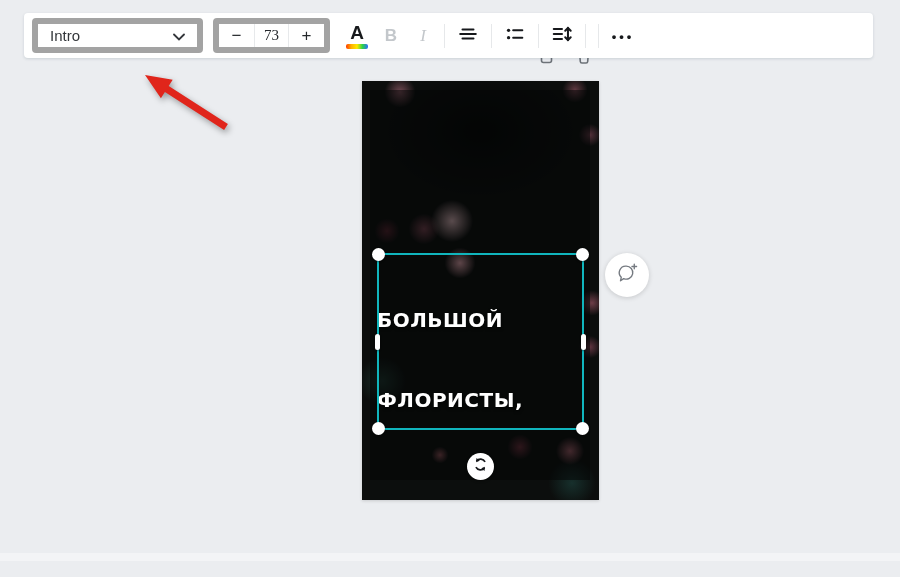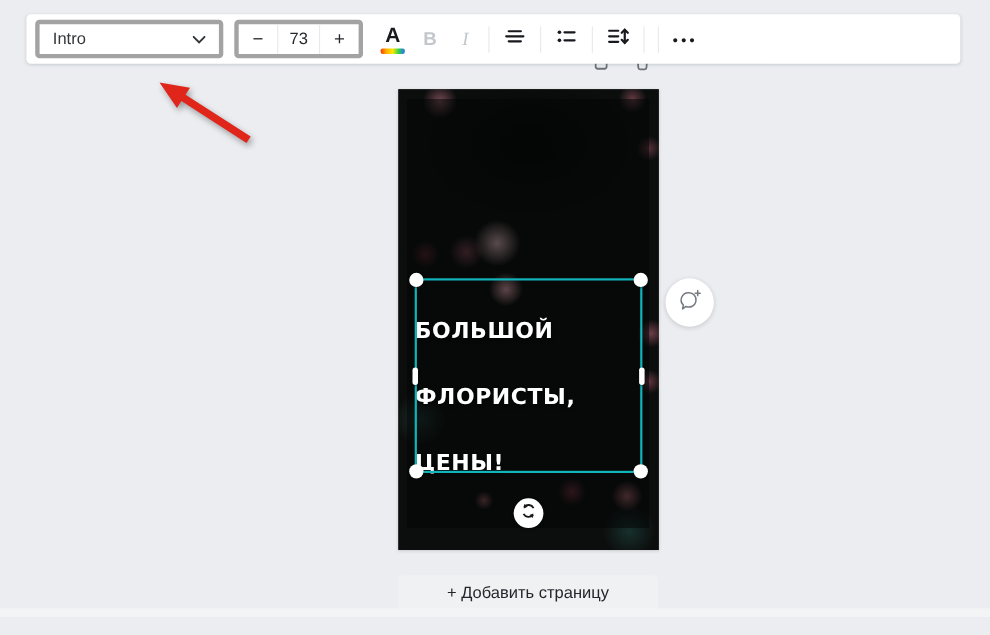--- a/index.html
+++ b/index.html
@@ -7,30 +7,30 @@
   body { font-family:"Liberation Sans", sans-serif; background:var(--canvas_bg,#ebedf0); }
   .stage { position:relative; width:900px; height:577px; }
 
   
   .toolbar {
     position:absolute; left:24px; top:13px; width:849px; height:45px;
     background:var(--toolbar_bg,#fff); border-radius:4px;
     box-shadow:0 1px 3px rgba(57,76,96,.18);
     display:flex; align-items:center; padding-left:8px; z-index:20;
   }
-  .ctrl-border { border:4px solid #a3a3a3; border-radius:4px; background:#fff; }
+  .ctrl-border { border:6px solid #a3a3a3; border-radius:4px; background:#fff; }
   .font-select {
     width:171px; height:35px; display:flex; align-items:center;
     justify-content:space-between; padding:0 12px; cursor:pointer; margin-right:10px;
   }
   .font-select .fname { font-size:15px; color:#33363a; }
   .size-group { width:117px; height:35px; display:flex; align-items:stretch; margin-right:12px; overflow:hidden; }
   .size-group .seg { display:flex; align-items:center; justify-content:center; font-size:17px; color:#25282c; }
   .size-group .minus,.size-group .plus { width:35px; cursor:pointer; }
-  .size-group .val { flex:1; border-left:1px solid #e7e9eb; border-right:1px solid #e7e9eb; font-size:15px; }
+  .size-group .val { flex:1; border-left:1px solid #e7e9eb; border-right:1px solid #e7e9eb; font-size:15px;font-family:Liberation Serif, serif; }
   .tb-btn {
     height:34px; min-width:30px; display:flex; flex-direction:column;
     align-items:center; justify-content:center; border-radius:4px; cursor:pointer;
     color:#17191c;
   }
   .color-btn { width:30px; margin-right:4px; }
   .color-btn .A { font-size:19px; font-weight:bold; line-height:19px; color:#17191c; }
   .color-btn .rainbow { width:22px; height:5px; border-radius:2px; margin-top:2px; }
   .bi { width:30px; font-size:17px; color:#c3c7cb; }
   .b-btn { font-weight:bold; margin-right:2px; }
@@ -224,21 +224,20 @@
       </span>
     </div>
   </div>
 
   <div class="page">
     <div class="dark-overlay"></div>
 
     <div class="poster-text">
       <div>БОЛЬШОЙ</div>
       <div>ФЛОРИСТЫ,</div>
-      <div>ЦЕНЫ!</div>
     </div>
 
     <div class="selection">
       <div class="h-circle h-tl"></div>
       <div class="h-circle h-tr"></div>
       <div class="h-circle h-bl"></div>
       <div class="h-circle h-br"></div>
       <div class="h-bar h-left"></div>
       <div class="h-bar h-right"></div>
     </div>
@@ -263,16 +262,15 @@
           <path d="M16 8a8.5 8.5 0 1 1-3.3 16.3l-4.2 2.9 1-4.6A8.5 8.5 0 0 1 16 8z" fill="none" stroke="#757a81" stroke-width="1.8" stroke-linejoin="round"></path>
           <path d="M26.5 5.5v6M23.5 8.5h6" stroke="#757a81" stroke-width="1.8" stroke-linecap="round" fill="none"></path>
         </svg>
     </span>
   </div>
 
   <svg class="arrow-anno" width="110" height="78" viewBox="0 0 110 78">
     <polygon points="12,15 39.7,19.8 35.7,26.1 94.9,64.1 91.1,69.9 31.9,31.9 27.9,38.2" fill="var(--arrow_red,#e0251b)" style="filter:drop-shadow(2px 3px 3px rgba(0,0,0,.35))"></polygon>
   </svg>
 
-  <button class="add-page">+ Добавить страницу</button>
 
   <div class="bottom-strip"></div>
 </div>
 
 </body></html>

